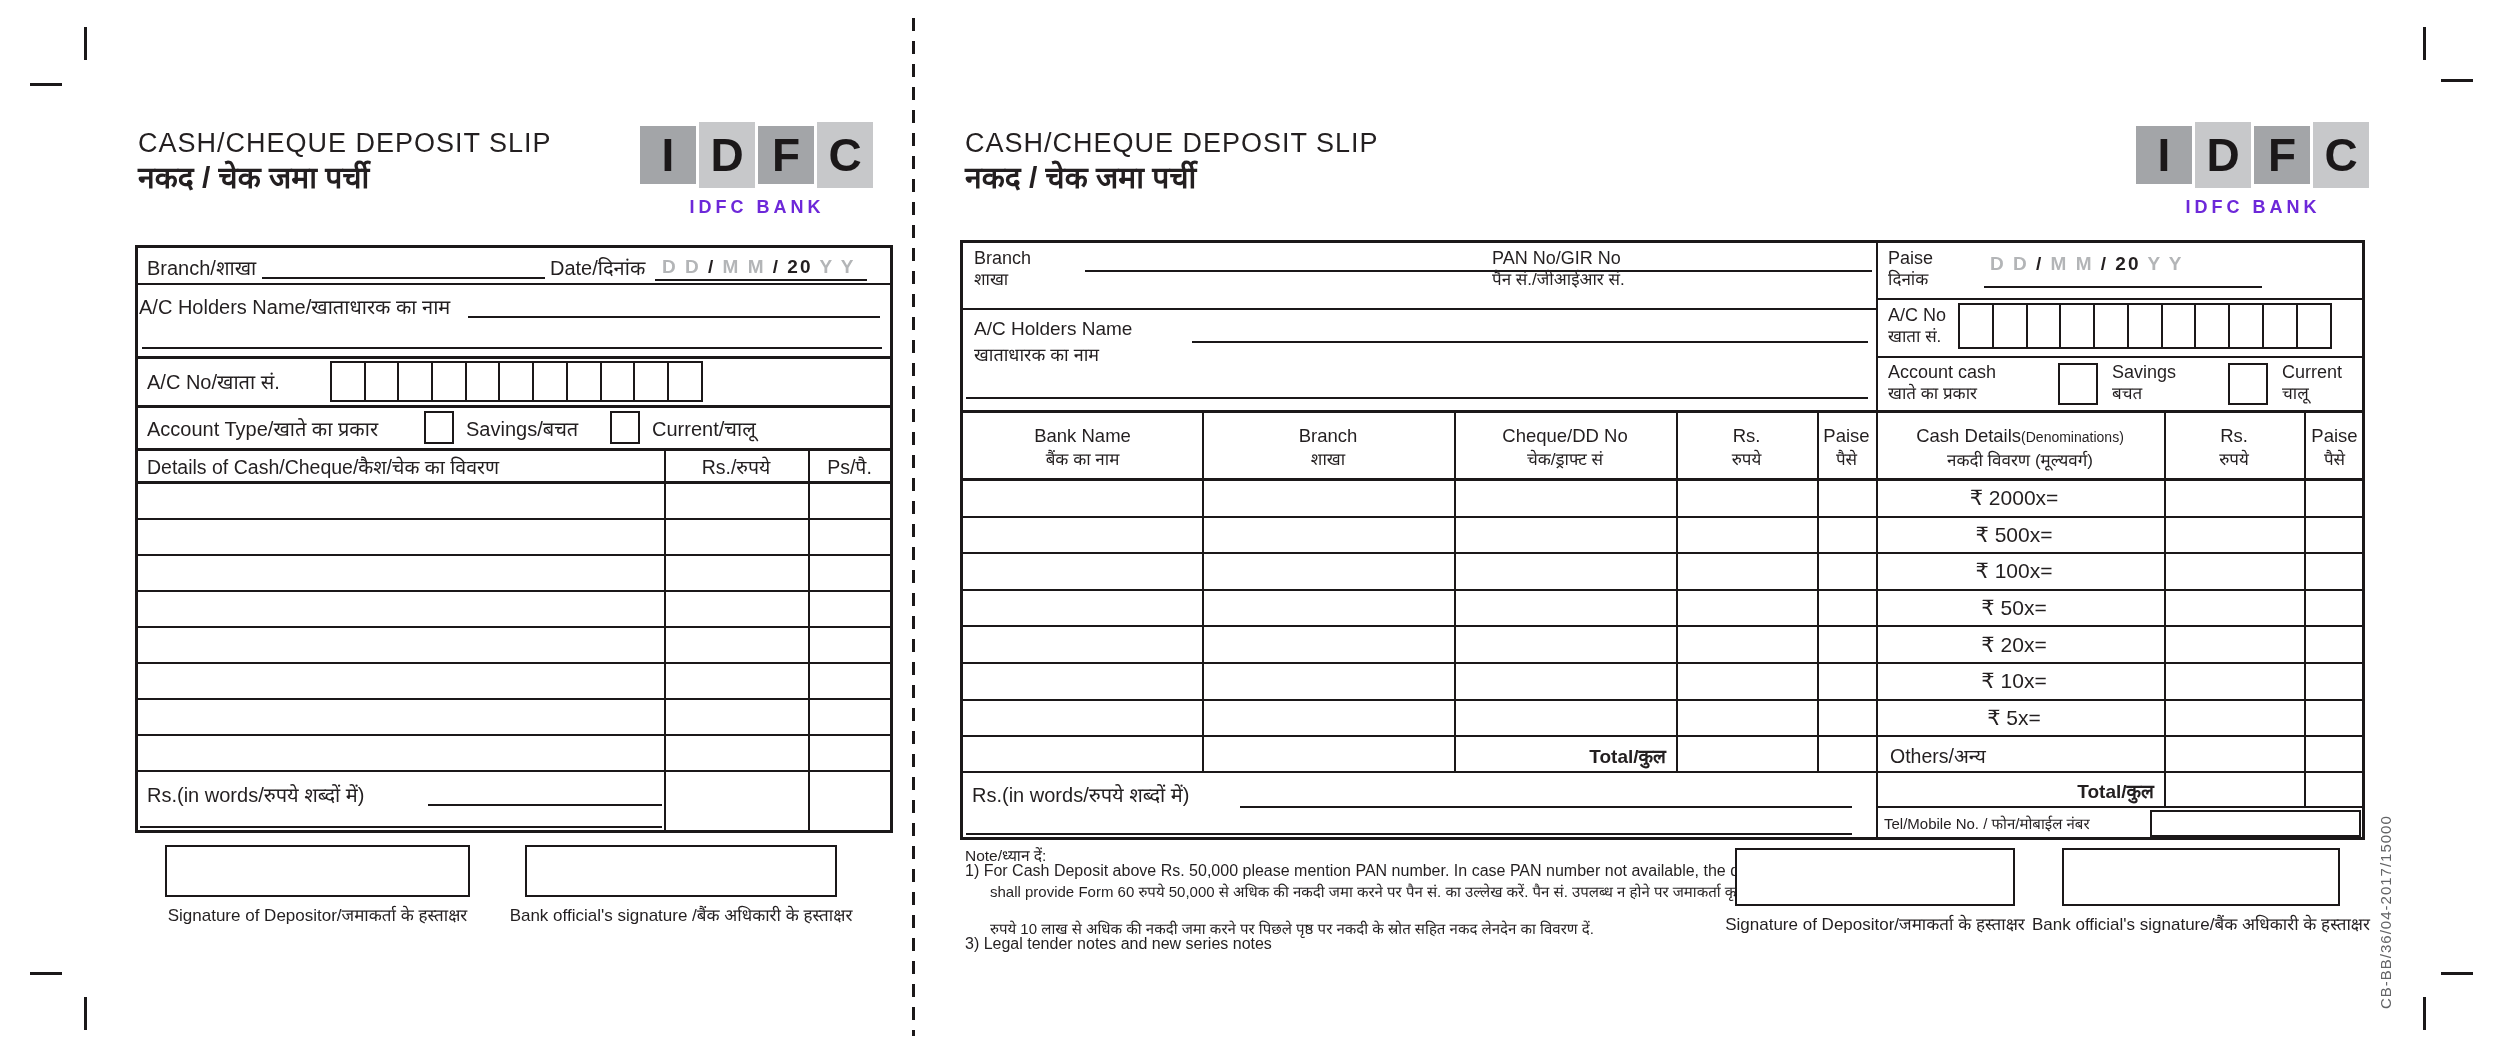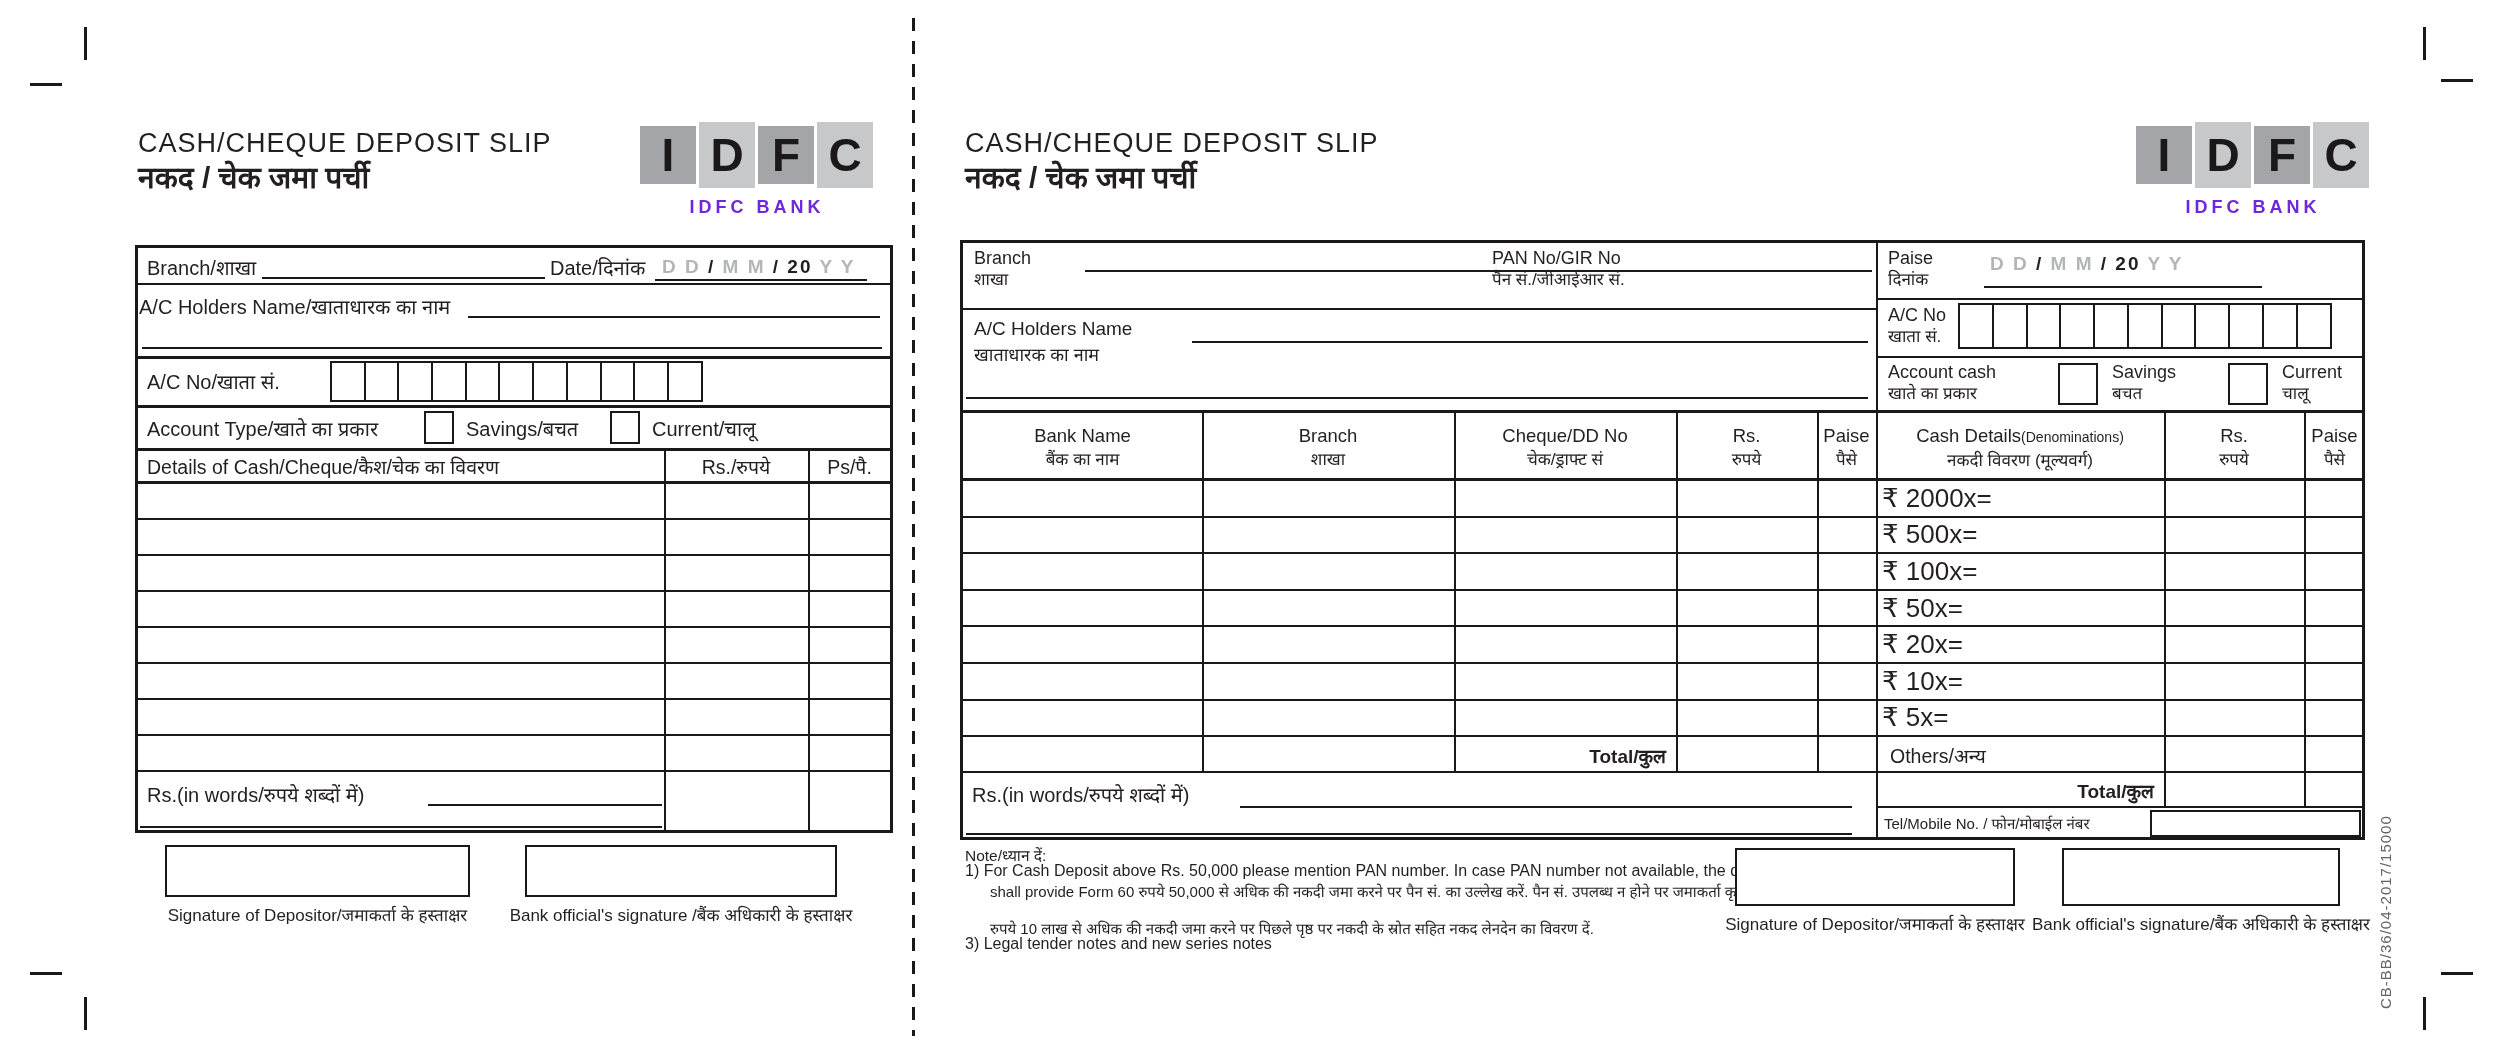--- a/index.html
+++ b/index.html
@@ -11,21 +11,21 @@
   .frame{position:absolute;border:3px solid #1b1819}
   .lbl{position:absolute;white-space:nowrap;font-size:20px}
   .lbl19{position:absolute;white-space:nowrap;font-size:19.5px}
   .sm{position:absolute;white-space:nowrap;font-size:15.5px}
   .acboxes{position:absolute;display:flex}
   .acbox{flex:1;background:#fff;border:2.5px solid #1b1819;margin-left:-2.5px}
   .acbox:first-child{margin-left:0}
   .chk{position:absolute;background:#fff;border:2.5px solid #1b1819}
   .grid{position:absolute;display:grid}
   .cell{border-bottom:2px solid #1b1819}
-  .denomcell{display:flex;align-items:center;justify-content:flex-start;padding:0 18px 0 6px;font-size:26px}
+  .denomcell{display:flex;align-items:center;justify-content:center;padding:0 18px 0 6px;font-size:21px}
   .stack{position:absolute;white-space:nowrap;line-height:22px}
   .stack .en{display:block;font-size:18px}
   .stack .hi{display:block;font-size:17px}
   .hdr{position:absolute;text-align:center;line-height:24px;white-space:nowrap;padding-top:7px}
   .hdr .en{font-size:18.5px;display:block}
   .hdr .en .small{font-size:14px}
   .hdr .hi{font-size:17px;display:block}
   .title-en{position:absolute;font-size:27px;letter-spacing:1px;white-space:nowrap}
   .title-hi{position:absolute;font-size:30px;font-weight:600;white-space:nowrap}
   .logo{position:absolute;display:flex;align-items:center;gap:3px}

